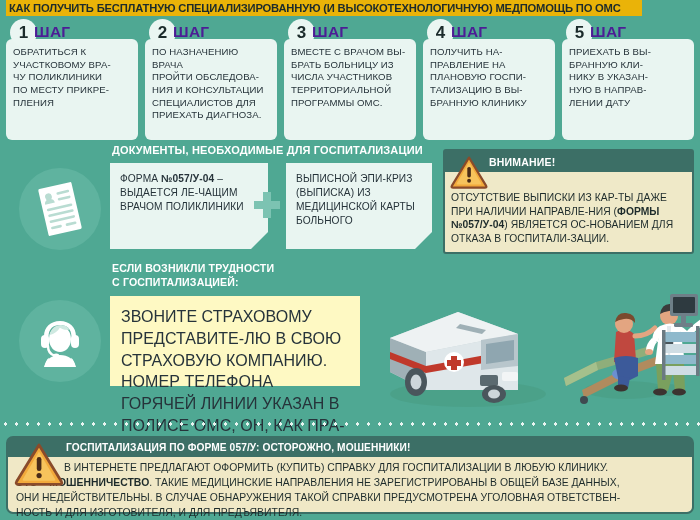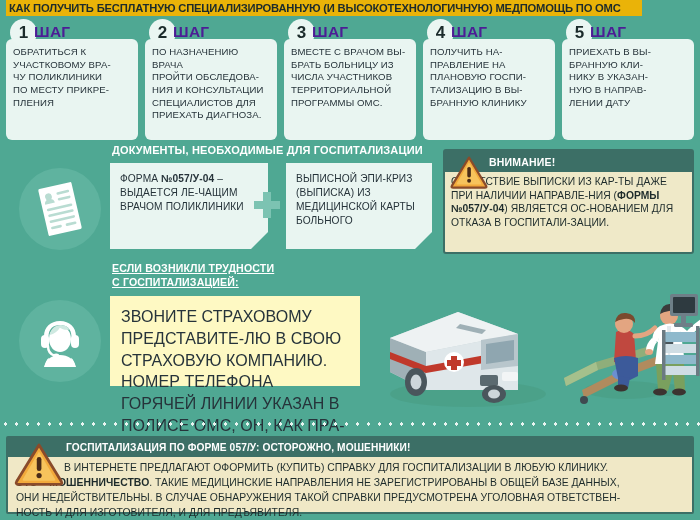--- a/index.html
+++ b/index.html
@@ -115,21 +115,21 @@
     position: absolute; left: 443px; top: 149px;
     width: 251px; height: 105px;
     background: #efe9c8;
     border: 2px solid #3c6f66;
     border-radius: 3px;
     padding: 3px 6px 4px 6px;
   }
   .attn-head {
     height: 21px; display: flex; align-items: center; gap: 6px;
     background: #3c6f66;
-    margin: -3px -6px 0 -6px;
+    margin: -3px -6px 16px -6px;
     padding: 0 6px;
   }
   .attn-head-title {
     font-size: 10.5px; font-weight: bold; color: #ffffff;
     letter-spacing: 0.2px; padding-left: 38px;
   }
   .attn-body {
     font-size: 10.3px; line-height: 1.32; color: #1d2b2b;
     letter-spacing: 0.05px; padding-top: 3px;
   }
@@ -138,21 +138,20 @@
     position: absolute; left: 5px; top: 4px; width: 38px; height: 34px;
     z-index: 4;
   }
 
   
   .diff-heading {
     position: absolute; left: 112px; top: 261px;
     font-size: 10.6px; font-weight: bold; color: #ffffff;
     line-height: 1.35; letter-spacing: 0.15px;
     white-space: pre-line;
-    text-decoration: underline;
   }
   .diff-card {
     position: absolute; left: 110px; top: 296px;
     width: 250px; height: 90px;
     background: #fef9c3;
     padding: 10px 11px;
     font-size: 16px; line-height: 1.36;
     color: #26333a; letter-spacing: 0.05px;
   }
 
@@ -163,21 +162,21 @@
     background-size: 11px 6px;
     background-repeat: repeat-x;
   }
 
   
   .fraud {
     position: absolute; left: 6px; top: 436px;
     width: 688px; height: 78px;
     background: #f0e8c6;
     border: 2px solid #3c6f66;
-    border-radius: 2px;
+    border-radius: 7px;
   }
   .fraud-head {
     height: 19px; background: #3c6f66;
     display: flex; align-items: center;
     padding-left: 58px;
   }
   .fraud-head-text {
     font-size: 10.2px; font-weight: bold; color: #ffffff;
     letter-spacing: 0.1px;
   }

